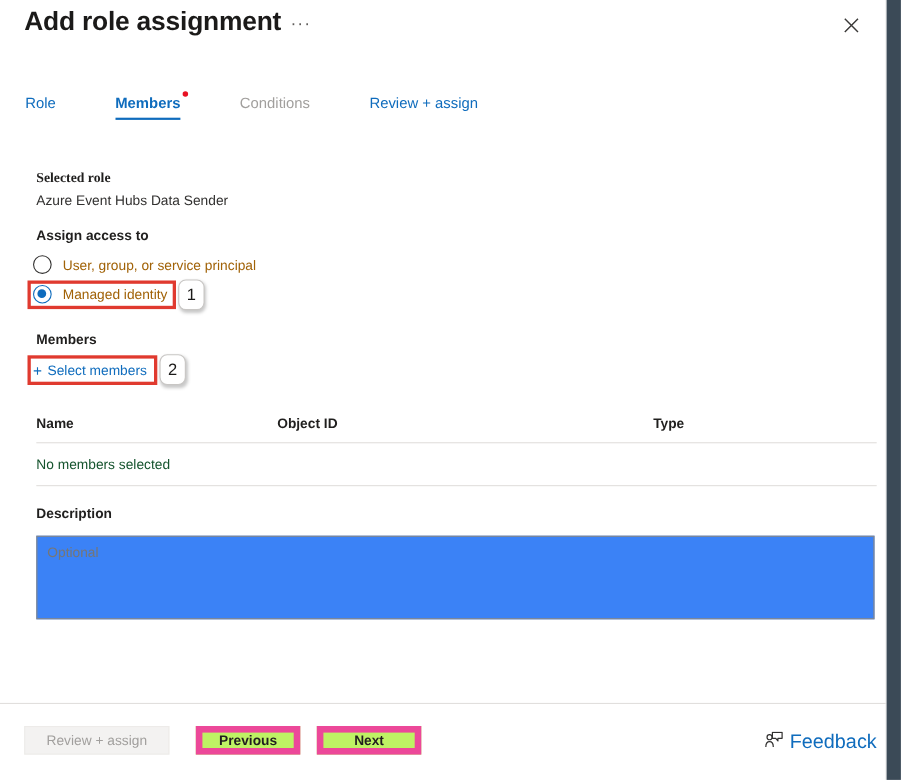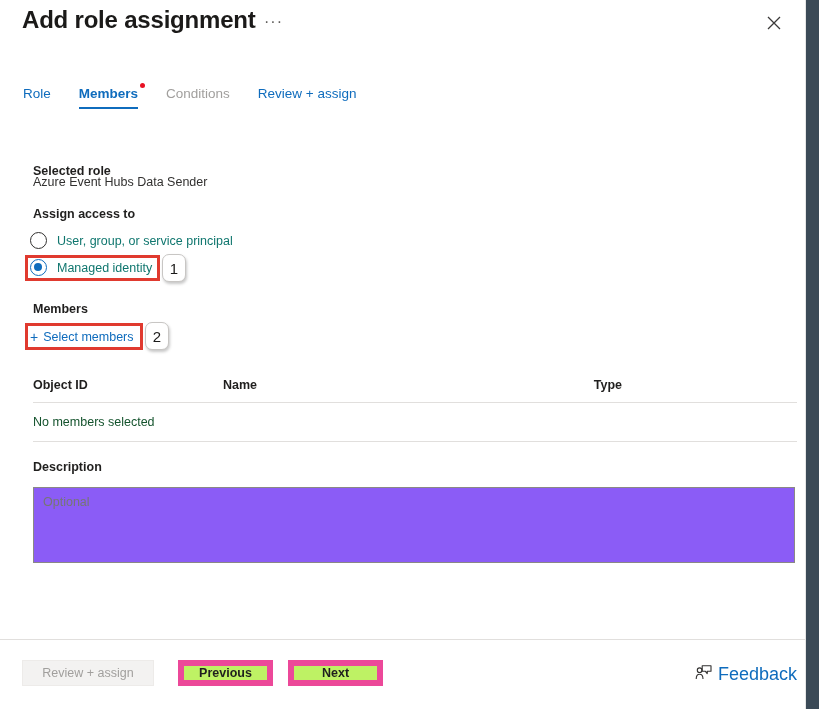--- a/index.html
+++ b/index.html
@@ -81,20 +81,21 @@
   .close-btn svg { display: block; }
 
   
   .tabs {
     position: absolute;
     left: 23px;
     top: 86px;
     height: 30px;
     display: flex;
     align-items: flex-start;
+    gap: 26px;
   }
   .tab {
     position: relative;
     font-size: 13.5px;
     color: #0f6cbd;
     padding: 0 0 8px 0;
     margin-right: 28px;
     cursor: pointer;
     white-space: nowrap;
   }
@@ -171,21 +172,21 @@
     position: absolute;
     left: 3.2px;
     top: 3.2px;
     width: 8px;
     height: 8px;
     border-radius: 50%;
     background: #0f6cbd;
   }
   .radio-label {
     font-size: 12.5px;
-    color: #0f766e;
+    color: #a16207;
     margin-left: 10px;
     white-space: nowrap;
   }
 
   
   .select-members-link {
     position: absolute;
     display: flex;
     align-items: center;
     color: #0f6cbd;
@@ -263,21 +264,21 @@
     top: 460px;
   }
   .desc-box {
     position: absolute;
     left: 33px;
     top: 487px;
     width: 762px;
     height: 76px;
     border: 1px solid #8a8886;
     box-sizing: border-box;
-    background: #8b5cf6;
+    background: #3b82f6;
     padding: 7px 9px;
     font-family: "Liberation Sans", sans-serif;
     font-size: 12.5px;
     color: #323130;
     resize: none;
     outline: none;
   }
   .desc-box::placeholder { color: #767676; }
 
   
@@ -354,21 +355,21 @@
     <div class="tab disabled">
       <span>Conditions</span>
     </div>
     <div class="tab">
       <span>Review + assign</span>
     </div>
   </div>
 
   <div class="content">
 
-    <div class="section-label" style="left:33px; top:164px;">Selected role</div>
+    <div class="section-label" style="left:33px; top:154px;font-family:Liberation Serif, serif;">Selected role</div>
     <div class="plain-text" style="left:33px; top:175px;">Azure Event Hubs Data Sender</div>
 
     <div class="section-label" style="left:33px; top:207px;">Assign access to</div>
 
     <div class="radio-row" style="left:30px; top:232px;">
       <span class="radio"></span>
       <span class="radio-label">User, group, or service principal</span>
     </div>
 
     <div class="radio-row" style="left:30px; top:259px;">
@@ -384,22 +385,22 @@
     <div class="select-members-link" style="left:30px; top:330px;">
       <span class="plus-glyph">+</span>
       <span>Select members</span>
     </div>
 
     <div class="anno-box" style="left:25px; top:323px; width:118px; height:27px;"></div>
     <div class="anno-badge" style="left:145px; top:322px; width:24px; height:28px;">2</div>
 
     <div class="table">
       <div class="table-head">
+        <div class="th col-name">Name</div>
         <div class="th col-objid">Object ID</div>
-        <div class="th col-name">Name</div>
         <div class="th col-type">Type</div>
       </div>
       <div class="divider"></div>
       <div class="table-row">
         <div class="td">No members selected</div>
       </div>
       <div class="divider"></div>
     </div>
 
     <div class="section-label desc-label">Description</div>

